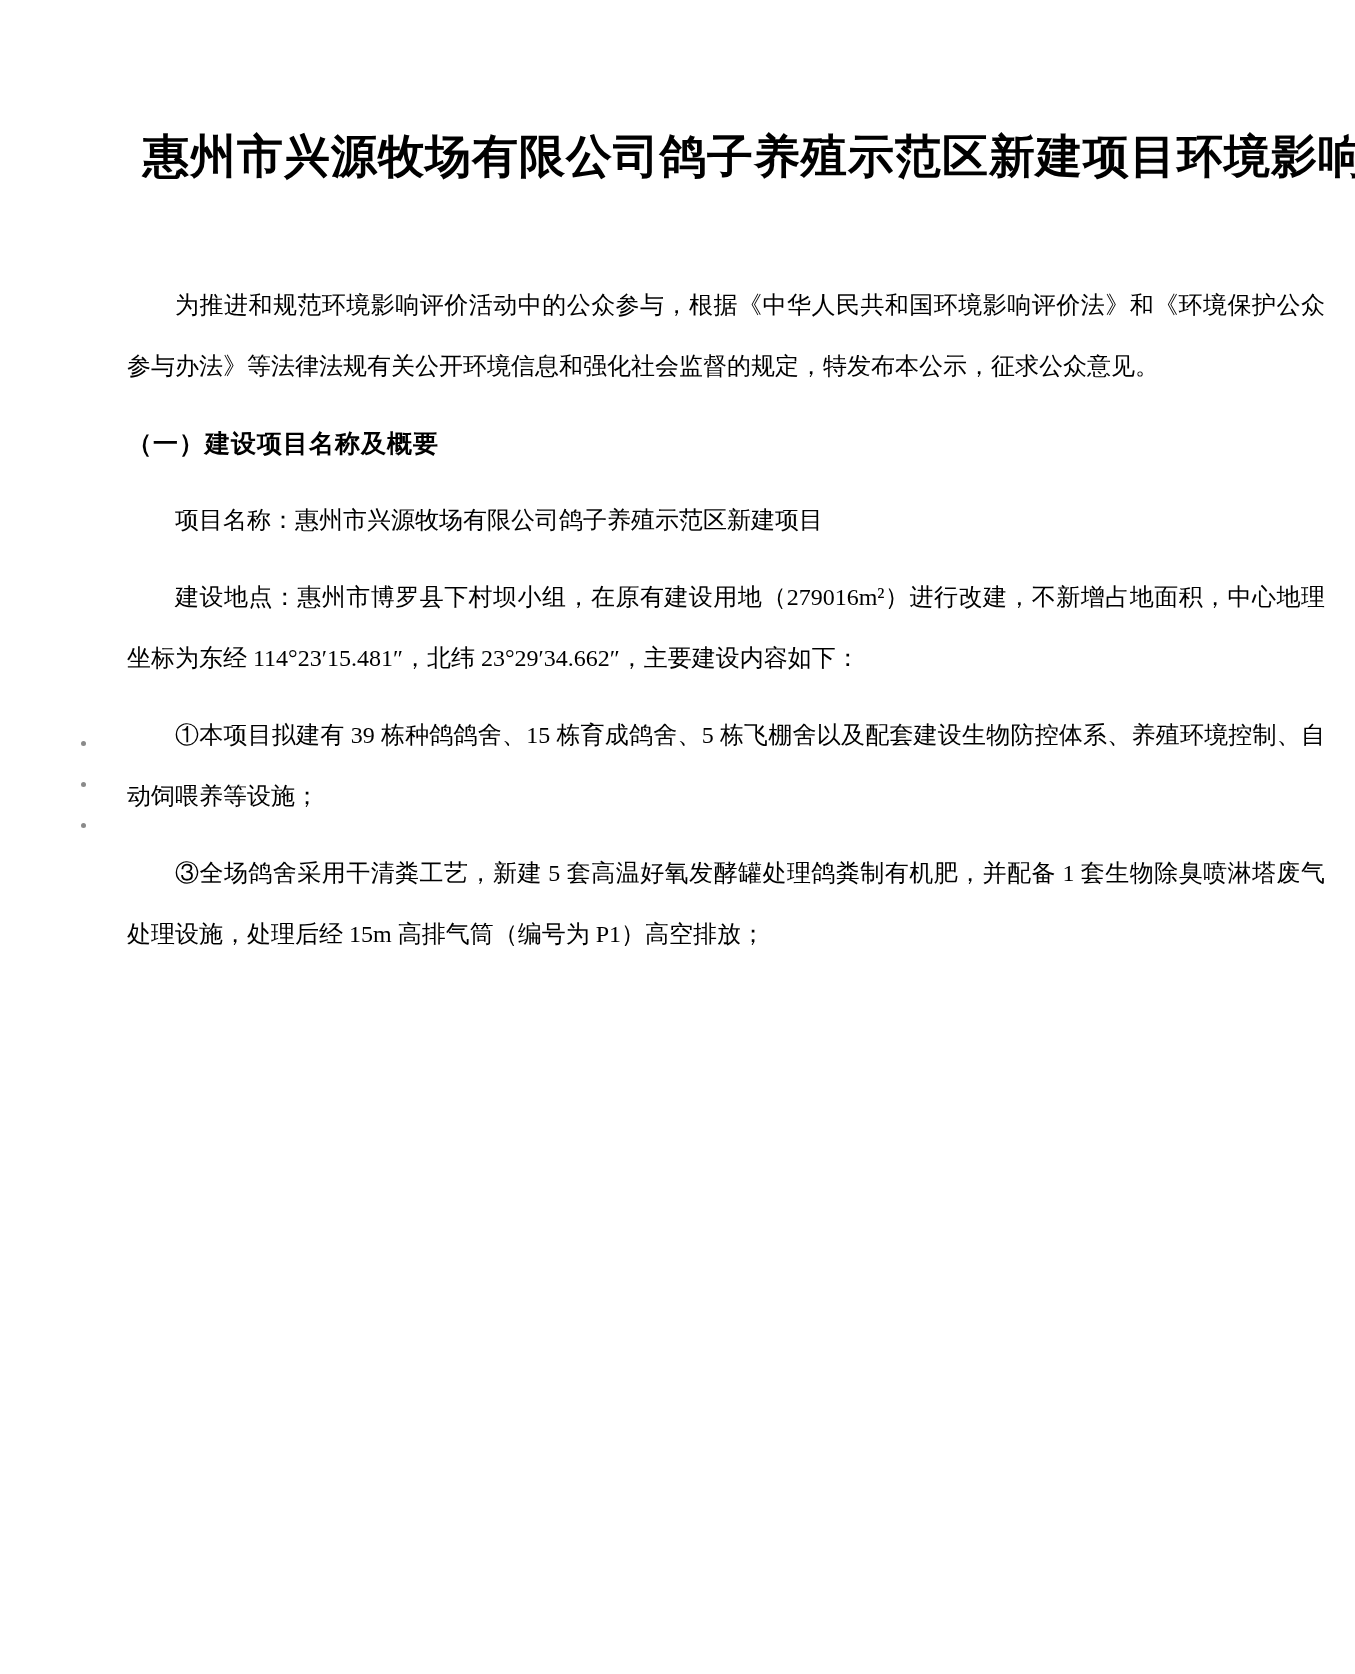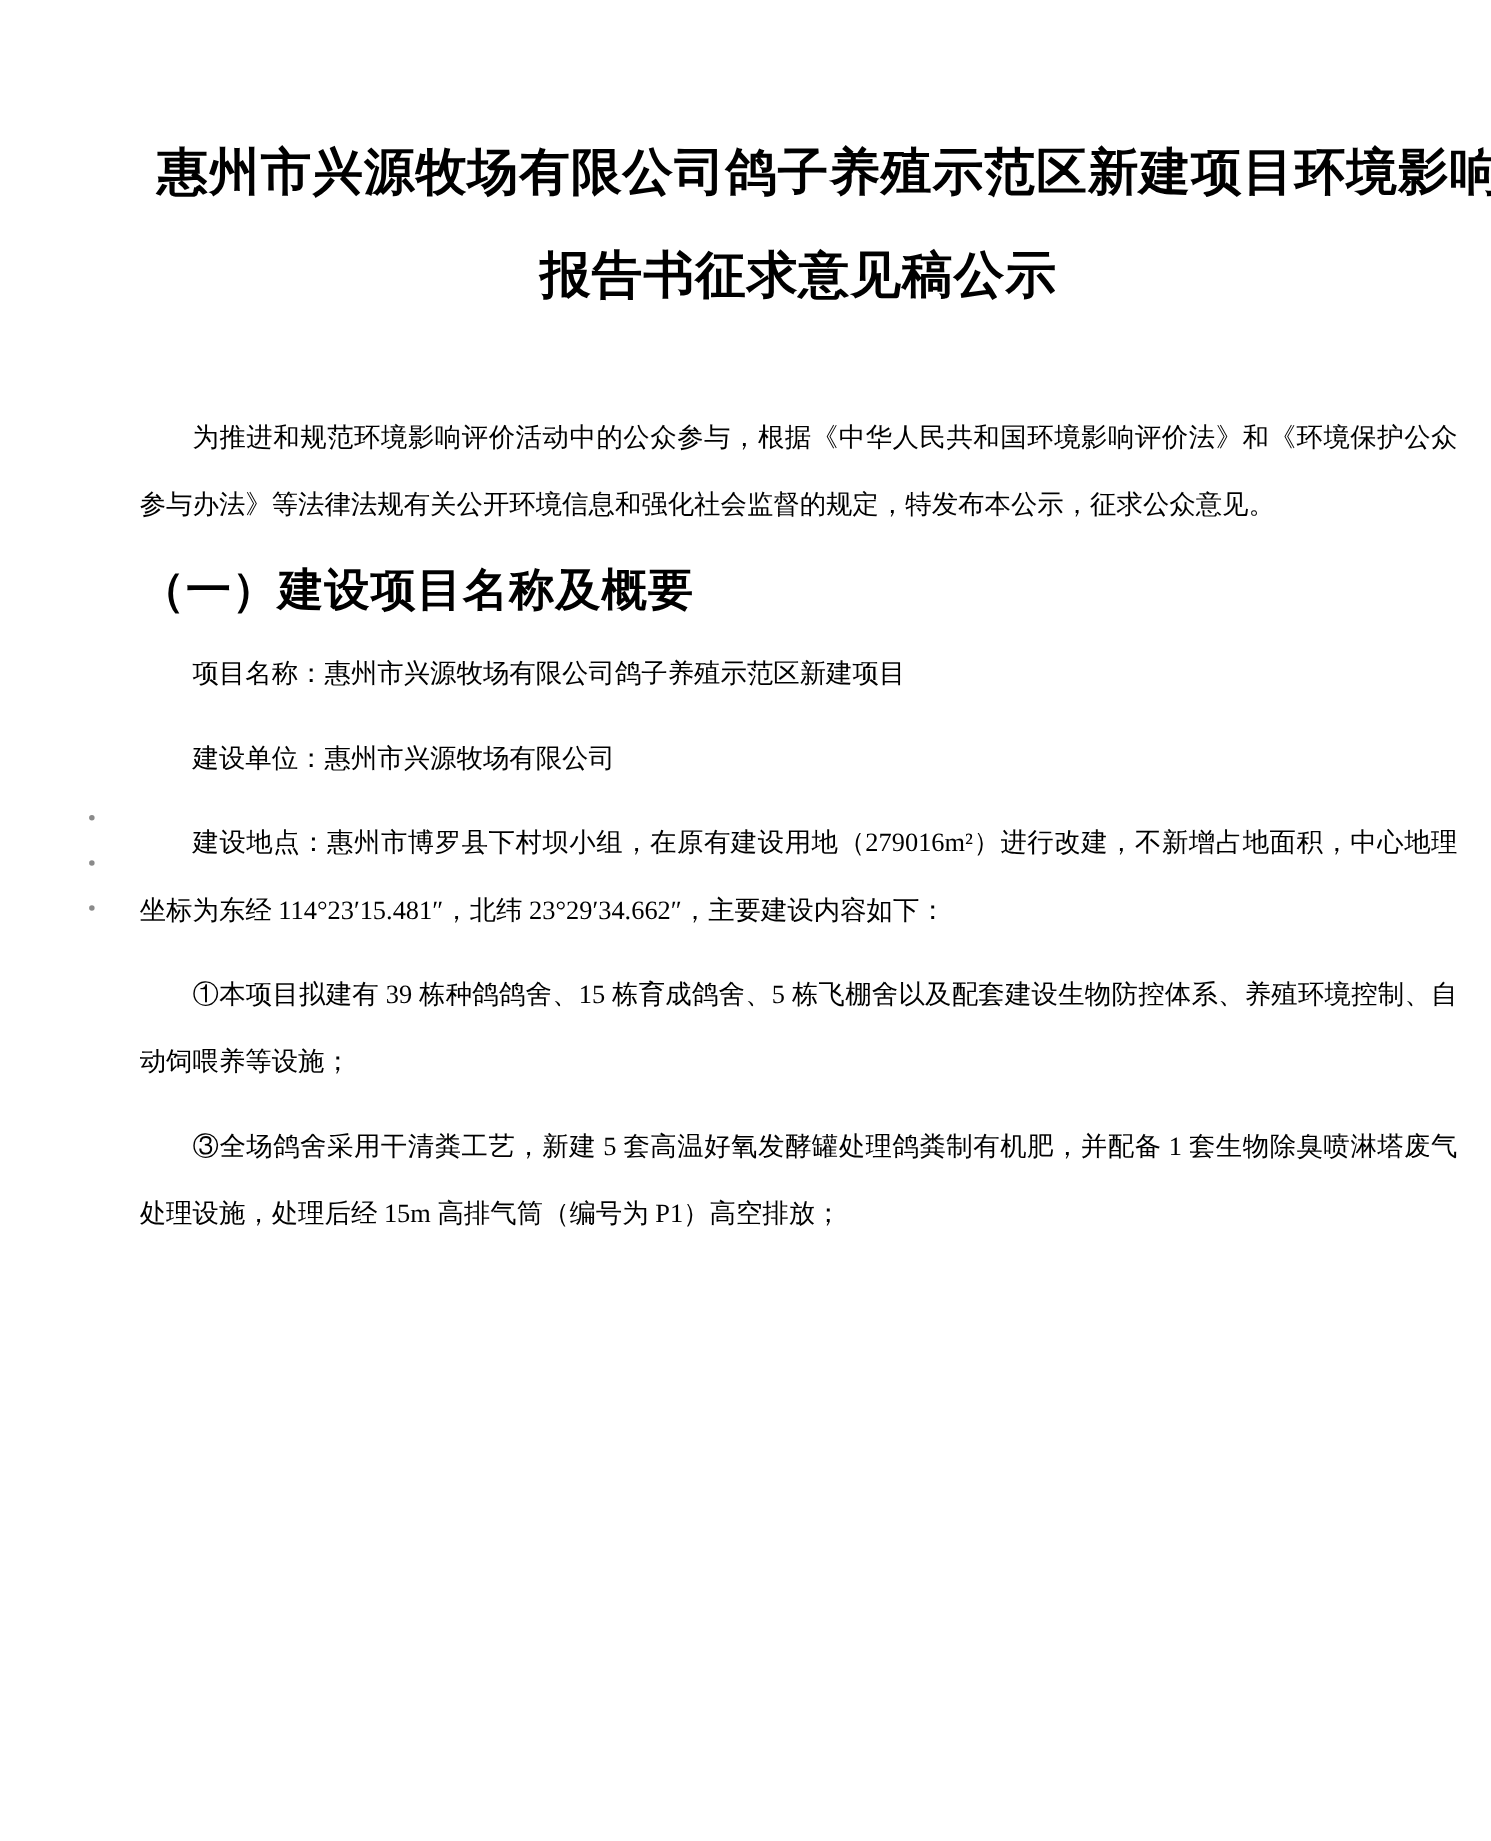--- a/index.html
+++ b/index.html
@@ -32,21 +32,21 @@
   .title-line { display: block; white-space: nowrap; }
   .body-text {
     font-size: 24px;
     line-height: 61px;
     text-align: justify;
     text-justify: inter-ideograph;
   }
   p.indent { text-indent: 2em; }
   .first-para { margin-top: 80px; }
   .section-heading {
-    font-size: 41px;
+    font-size: 25px;
     font-weight: bold;
     line-height: 61px;
     letter-spacing: 1px;
     text-align: left;
   }
   .location-para { margin-top: 8px; }
   .overview-para { margin-top: 12px; }
   .edge-dots {
     position: absolute;
     left: 1px;
@@ -68,30 +68,28 @@
 <div class="page">
 
   <div class="edge-dots">
     <span class="dot"></span>
     <span class="dot"></span>
     <span class="dot"></span>
   </div>
 
   <h1 class="doc-title">
     <span class="title-line">惠州市兴源牧场有限公司鸽子养殖示范区新建项目环境影响</span>
-    <span class="title-line">报告书征求意见稿公示</span>
   </h1>
 
   <p class="body-text indent first-para">为推进和规范环境影响评价活动中的公众参与，根据《中华人民共和国环境影响评价法》和《环境保护公众参与办法》等法律法规有关公开环境信息和强化社会监督的规定，特发布本公示，征求公众意见。</p>
 
   <h2 class="body-text section-heading">（一）建设项目名称及概要</h2>
 
   <p class="body-text indent">项目名称：惠州市兴源牧场有限公司鸽子养殖示范区新建项目</p>
 
-  <p class="body-text indent">建设单位：惠州市兴源牧场有限公司</p>
 
   <p class="body-text indent location-para">建设地点：惠州市博罗县下村坝小组，在原有建设用地（279016m²）进行改建，不新增占地面积，中心地理坐标为东经 114°23′15.481″，北纬 23°29′34.662″，主要建设内容如下：</p>
 
 
 
 
   <p class="body-text indent">①本项目拟建有 39 栋种鸽鸽舍、15 栋育成鸽舍、5 栋飞棚舍以及配套建设生物防控体系、养殖环境控制、自动饲喂养等设施；</p>
 
 
   <p class="body-text indent">③全场鸽舍采用干清粪工艺，新建 5 套高温好氧发酵罐处理鸽粪制有机肥，并配备 1 套生物除臭喷淋塔废气处理设施，处理后经 15m 高排气筒（编号为 P1）高空排放；</p>

